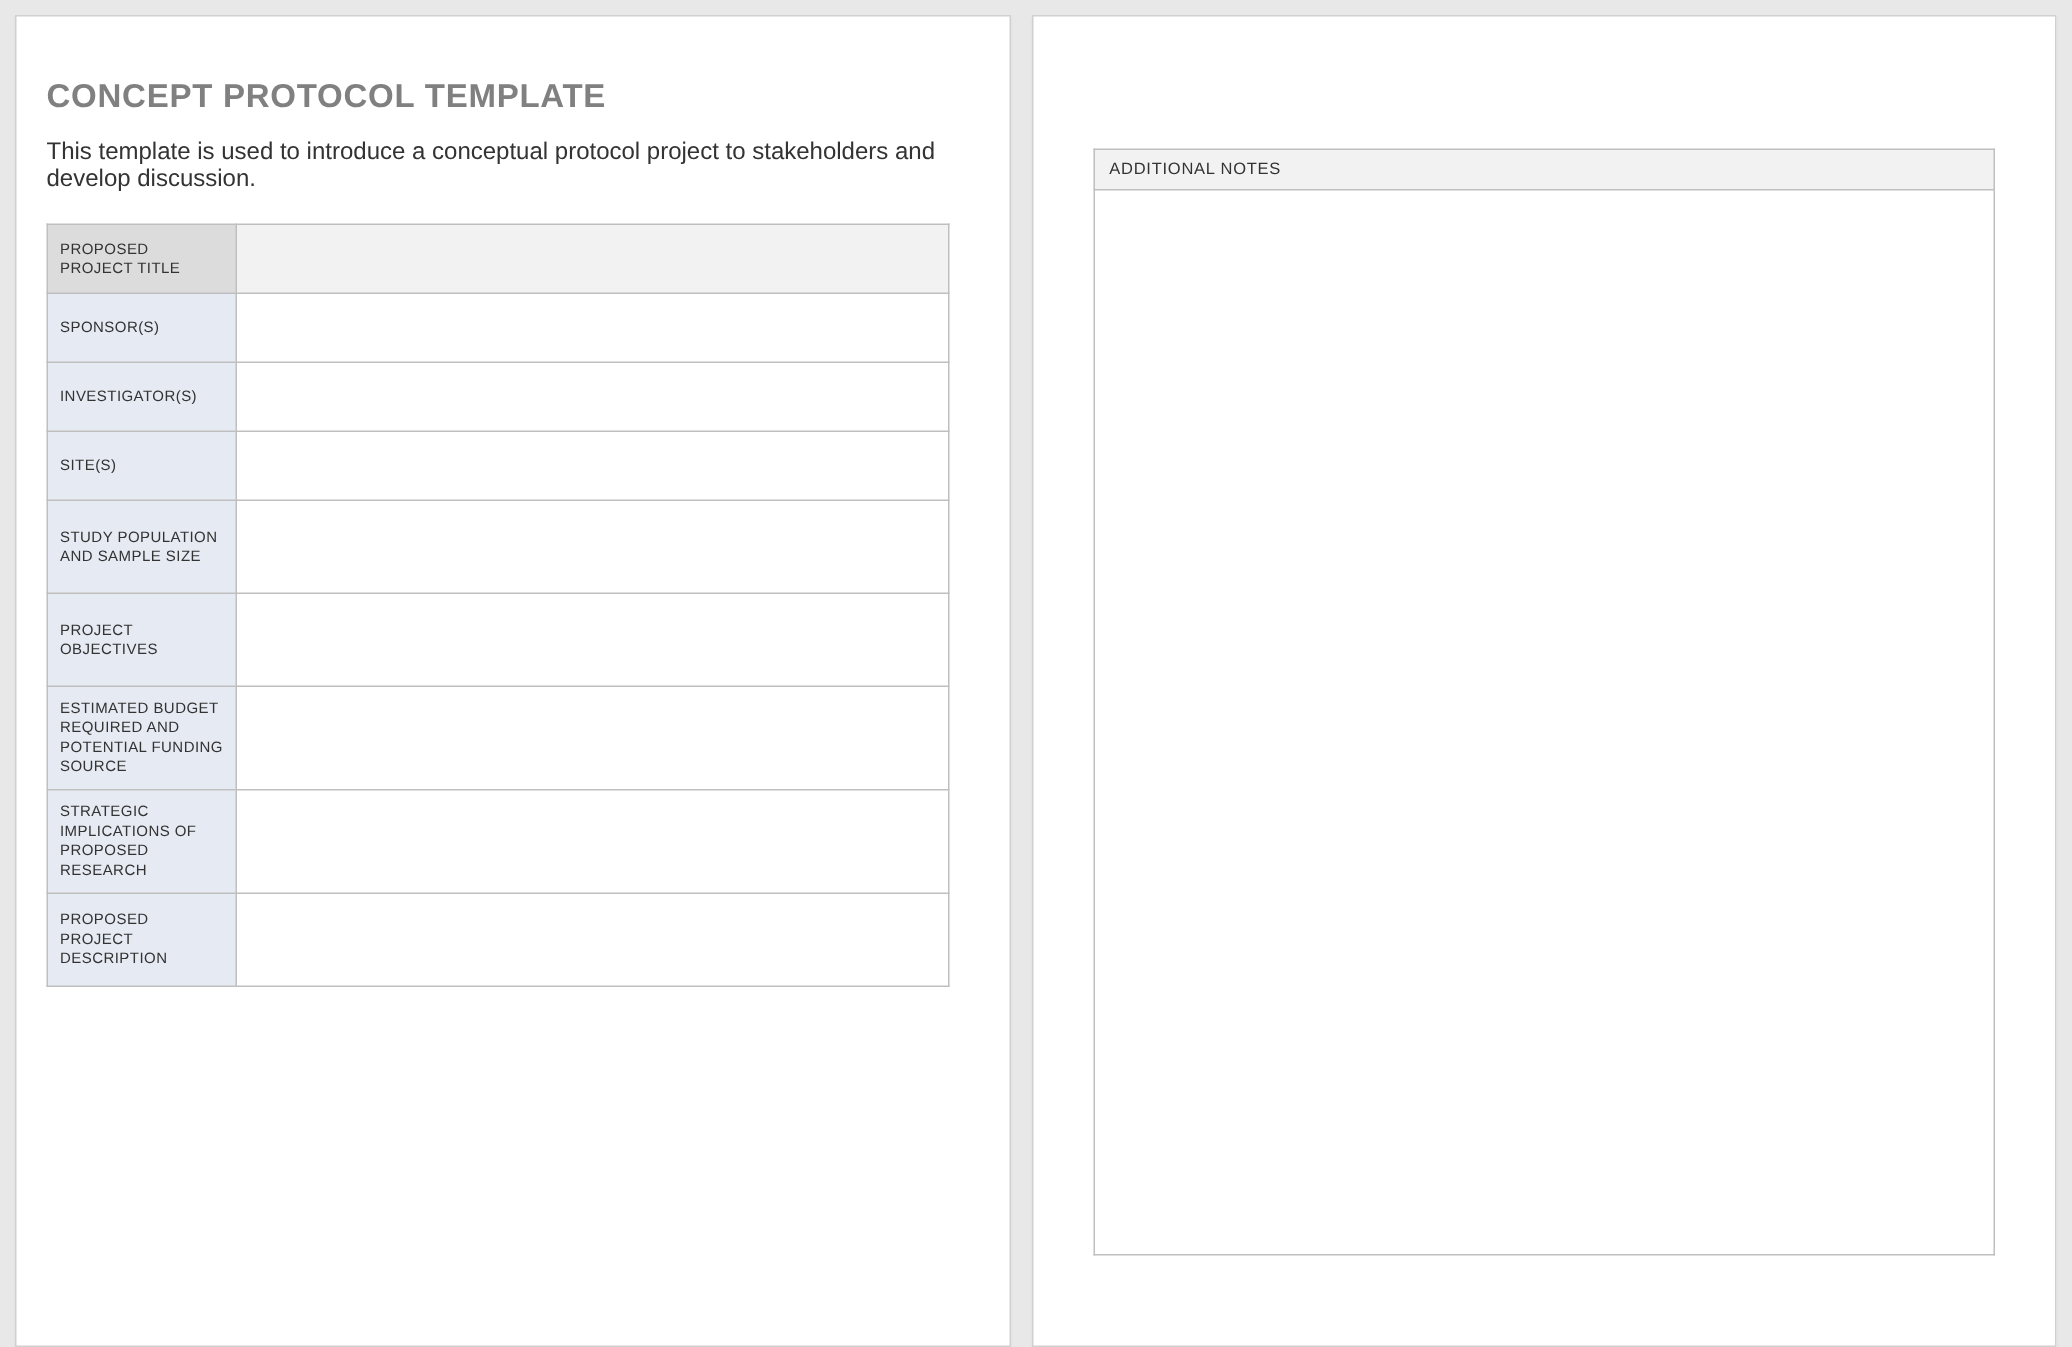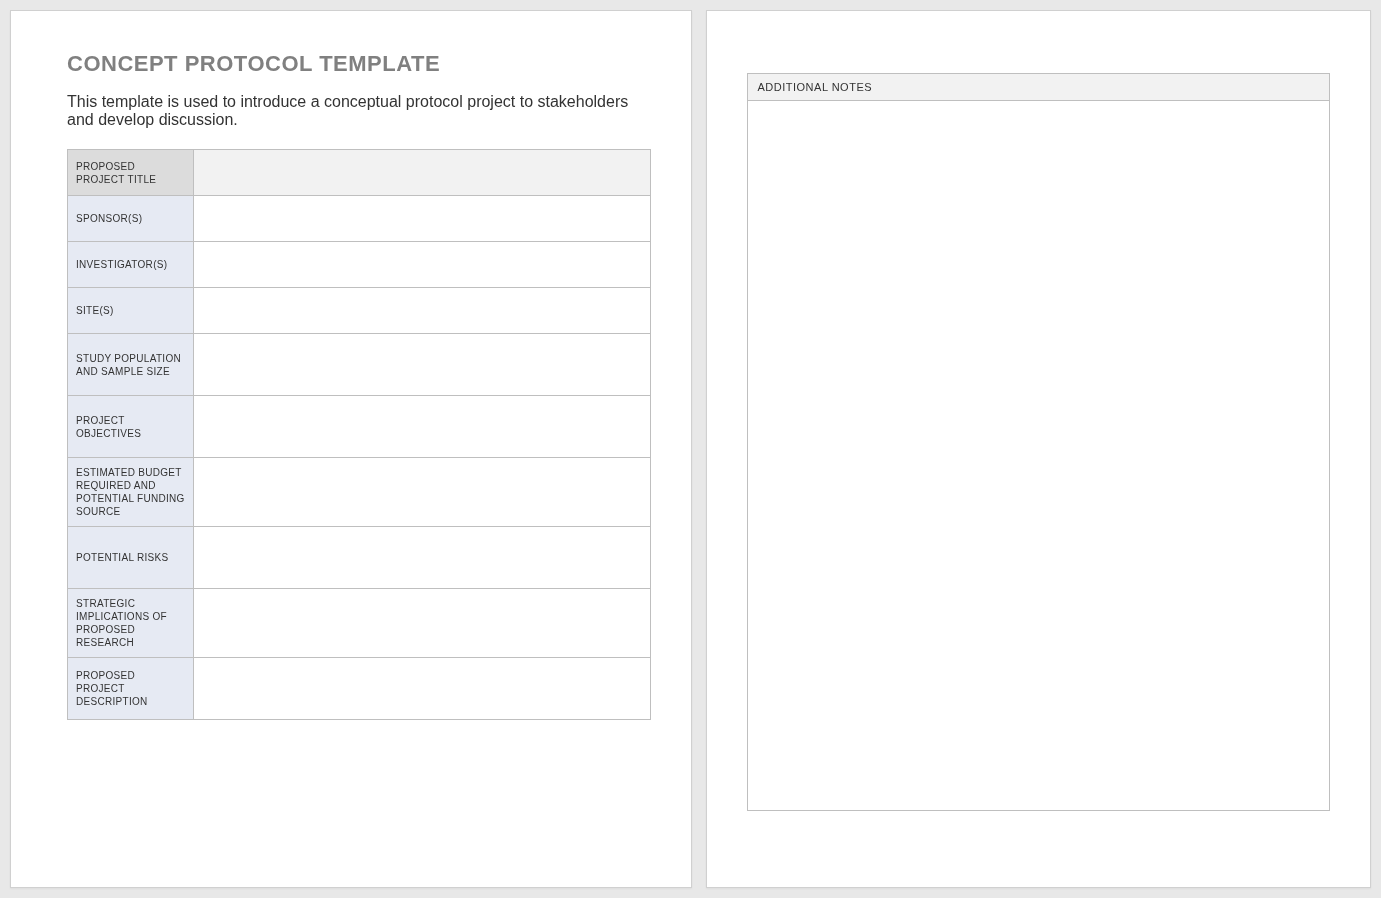--- a/index.html
+++ b/index.html
@@ -12,24 +12,24 @@
     min-height: 898px;
   }
   .page {
     background: #ffffff;
     border: 1px solid #d0d0d0;
     box-shadow: 0 1px 2px rgba(0,0,0,0.05);
     flex: 1;
     position: relative;
   }
   .page-left {
-    padding: 40px 40px 60px 56px;
+    padding: 40px 40px 60px 20px;
   }
   .page-right {
-    padding: 62px 40px 60px 40px;
+    padding: 88px 40px 60px 40px;
   }
   h1 {
     font-size: 22px;
     font-weight: bold;
     color: #808080;
     letter-spacing: 0.5px;
     margin-bottom: 16px;
   }
   .intro {
     font-size: 16px;
@@ -120,24 +120,20 @@
         <td class="value-cell"></td>
       </tr>
       <tr class="tall">
         <td class="label-cell">PROJECT OBJECTIVES</td>
         <td class="value-cell"></td>
       </tr>
       <tr class="xtall">
         <td class="label-cell">ESTIMATED BUDGET REQUIRED AND POTENTIAL FUNDING SOURCE</td>
         <td class="value-cell"></td>
       </tr>
-      <tr class="tall">
-        <td class="label-cell">POTENTIAL RISKS</td>
-        <td class="value-cell"></td>
-      </tr>
       <tr class="xtall">
         <td class="label-cell">STRATEGIC IMPLICATIONS OF PROPOSED RESEARCH</td>
         <td class="value-cell"></td>
       </tr>
       <tr class="tall">
         <td class="label-cell">PROPOSED PROJECT DESCRIPTION</td>
         <td class="value-cell"></td>
       </tr>
     </tbody>
   </table>

